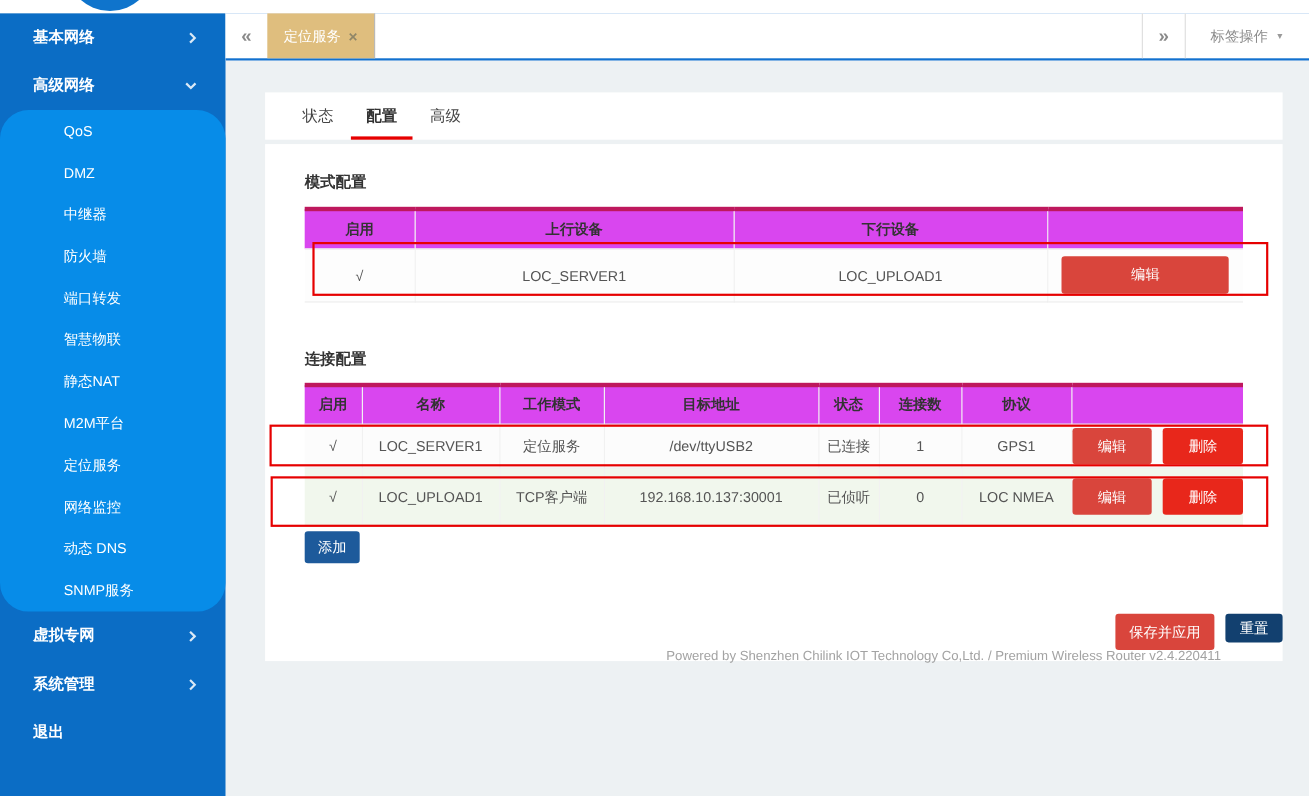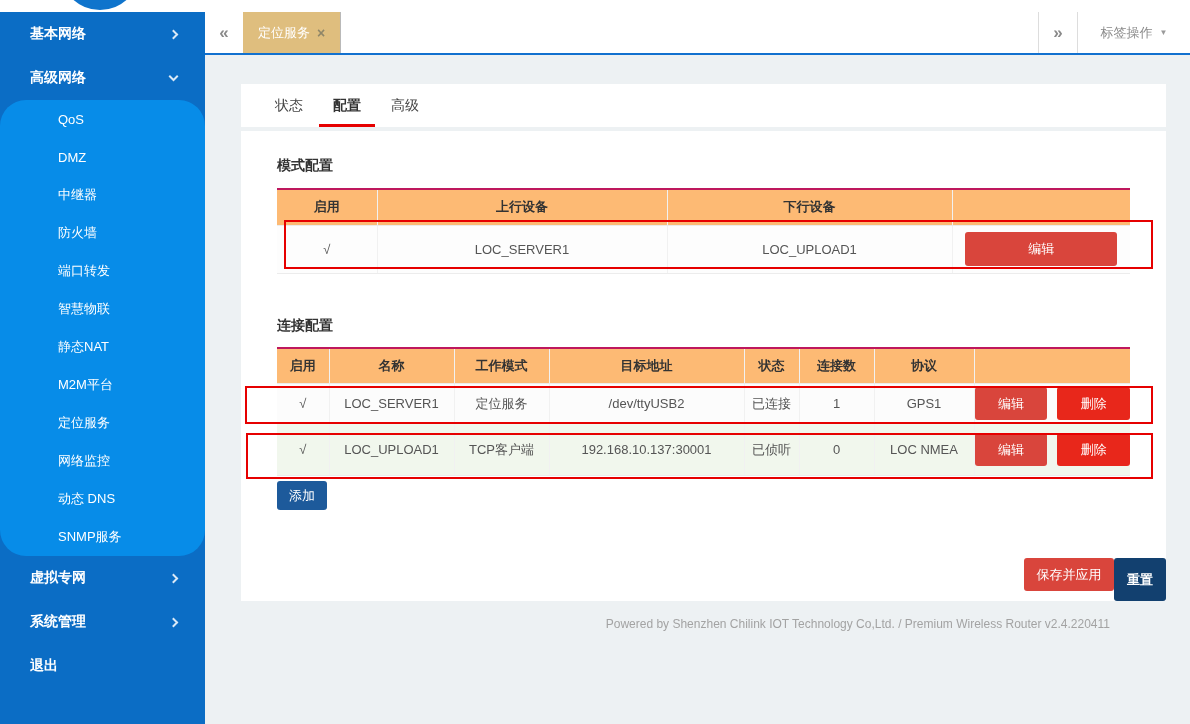--- a/index.html
+++ b/index.html
@@ -67,45 +67,45 @@
 
   .card {
     position:absolute; left:36px; top:76px; width:925px; height:470px; background:#fff;
     padding:24px 36px 0 36px;
   }
   .section-title { font-size:14px; font-weight:bold; color:#333; height:20px; line-height:20px; }
 
   table { border-collapse:collapse; width:100%; table-layout:fixed; }
   th, td { text-align:center; font-size:13px; border-bottom:1px solid #ececec; border-right:1px solid #f1f1f1; }
   th:last-child, td:last-child { border-right:none; }
-  thead th { background:#fdba74; height:36px; color:#333; font-weight:bold; border-top:2px solid #be185d; }
+  thead th { background:#d946ef; height:36px; color:#333; font-weight:bold; border-top:4px solid #be185d; }
   td { color:#555; }
 
   .mode-table { margin-top:13px; }
   .mode-table td { height:48px; background:#fdfdfd; }
 
   .conn-title { margin-top:41px; }
   .conn-table { margin-top:12px; }
   .conn-table .r1 td { height:40px; background:#fcfcfc; }
   .conn-table .r2 td { height:52px; background:#f1f7ed; }
 
   .btn { border:none; color:#fff; border-radius:3px; font-size:13px; cursor:pointer; font-family:"Liberation Sans", sans-serif; }
   .btn-edit-wide { width:152px; height:34px; background:#d9453c; }
   .btn-edit { width:78px; height:33px; background:#d9453c; }
   .btn-del  { width:78px; height:33px; background:#e8271b; }
   .actions-cell { display:flex; gap:10px; justify-content:center; align-items:center; }
 
   .btn-add { display:block; width:50px; height:29px; background:#1d5a9b; margin-top:5px; font-size:13px; }
 
-  .save-row { position:absolute; left:0; top:503px; width:985px; display:flex; justify-content:flex-end; padding-right:24px;padding-left:12px; }
+  .save-row { position:absolute; left:0; top:503px; width:985px; display:flex; justify-content:flex-end; gap:10px; padding-right:24px;padding-left:12px; }
   .btn-save { width:90px; height:33px; background:#d9453c; font-size:13px; }
-  .btn-reset { width:52px; height:43px; background:#12406f; font-size:13px;font-weight:bold; }
+  .btn-reset { width:52px; height:26px; background:#12406f; font-size:13px; }
 
   .footer {
-    position:absolute; left:0; top:562px; width:985px;
+    position:absolute; left:0; top:534px; width:985px;
     text-align:right; padding-right:80px;
     font-size:12px; color:#a3a3a3;
   }
 
   
   .ann { position:absolute; border:2px solid #e60000; z-index:10; pointer-events:none; }
   .ann1 { left:284px; top:220px; width:869px; height:49px; }
   .ann2 { left:245px; top:386px; width:908px; height:38px; }
   .ann3 { left:246px; top:433px; width:907px; height:46px; }
 </style>

